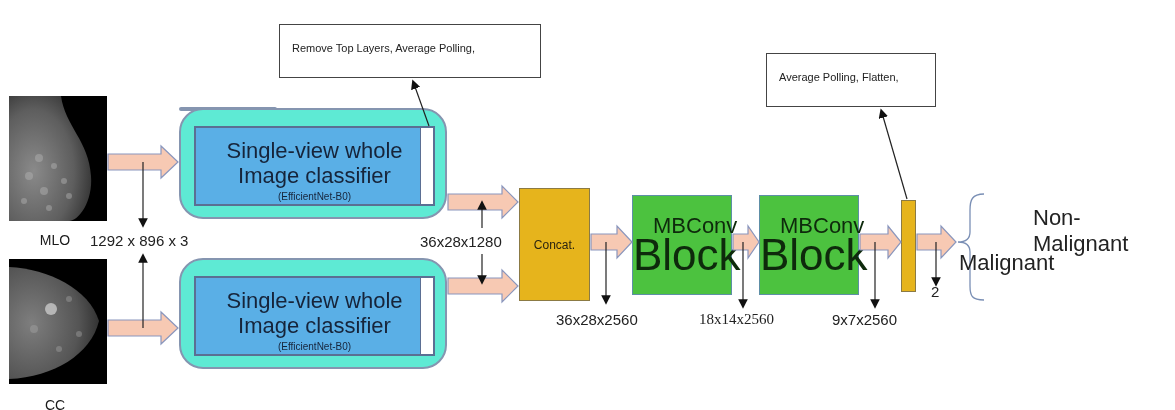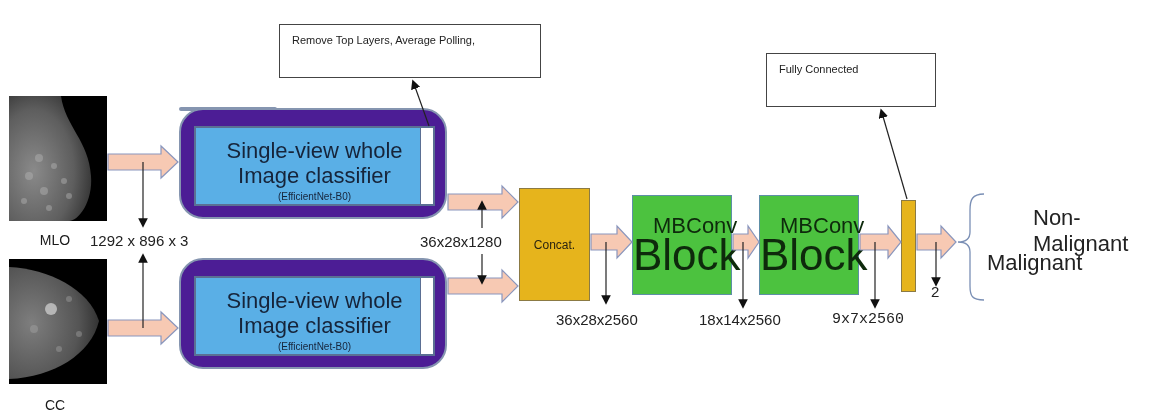--- a/index.html
+++ b/index.html
@@ -1,29 +1,29 @@
 <!DOCTYPE html>
 <html><head>
   <meta charset="utf-8">
   <style>
     html, body { margin:0; padding:0; background:#ffffff; }
     body { width:1175px; height:410px; position:relative; overflow:hidden; font-family:"Liberation Sans", sans-serif; color:#1a1a1a; }
     .mammo { position:absolute; background:#000; overflow:hidden; }
     .view-label { position:absolute; font-weight:normal; font-size:14px; text-align:center; }
-    .outer-box { position:absolute; background:#4c1d95; border:2px solid #8595b0; border-radius:24px; box-sizing:border-box; }
+    .outer-box { position:absolute; background:#5eead4; border:2px solid #8595b0; border-radius:24px; box-sizing:border-box; }
     .inner-box { position:absolute; background:#5aafe6; border:2px solid #5b6f93; box-sizing:border-box; text-align:center; color:#16243a; }
     .inner-box .t1 { font-size:22px; line-height:25px; margin-top:10px; }
     .inner-box .t2 { font-size:10px; line-height:18px; }
     .inner-white { position:absolute; right:0; top:0; bottom:0; width:12px; background:#fff; border-left:1px solid #5b6f93; }
     .concat { position:absolute; background:#e6b41c; border:1.5px solid #8b7a44; box-sizing:border-box; display:flex; align-items:center; justify-content:center; font-size:12px; color:#2a2410; }
     .mb { position:absolute; background:#4cc23f; border:1.5px solid #5e8fa6; box-sizing:border-box; text-align:center; color:#0e2a0c; }
     .mb .a { font-size:22px; line-height:24px; margin-top:18px;padding-left:20px; }
     .mb .b { font-size:44px; line-height:34px; }
     .fc-bar { position:absolute; background:#e6b41c; border:1.5px solid #8b7a44; box-sizing:border-box; }
-    .note { position:absolute; background:#fff; border:1.5px solid #444; box-sizing:border-box; font-size:11px; line-height:22px; padding:4px 12px; color:#222; }
+    .note { position:absolute; background:#fff; border:1.5px solid #444; box-sizing:border-box; font-size:11px; line-height:22px; padding:12px 12px; color:#222; }
     .dim { position:absolute; font-size:15px; color:#222; white-space:nowrap; }
     .cls { position:absolute; font-size:22px; color:#222; }
     svg.overlay { position:absolute; left:0; top:0; }
   </style>
 </head>
 <body>
 
 <div class="mammo" style="left:9px;top:96px;width:98px;height:125px;">
   <svg width="98" height="125">
     <defs>
@@ -85,21 +85,21 @@
     <div class="t1" style="margin-top:0">Image classifier</div>
     <div class="t2">(EfficientNet-B0)</div>
     <div class="inner-white"></div>
   </div>
 </div>
 
 <div class="note" style="left:279px;top:24px;width:262px;height:54px;">
   <div>Remove Top Layers, Average Polling,</div>
 </div>
 <div class="note" style="left:766px;top:53px;width:170px;height:54px;">
-  <div>Fully Connected</div>
+  <div>Average Polling, Flatten,</div>
 </div>
 
 <div class="concat" style="left:519px;top:188px;width:71px;height:113px;">
   <span>Concat.</span>
 </div>
 
 <div class="mb" style="left:632px;top:195px;width:100px;height:100px;">
   <div class="a">MBConv</div>
   <div class="b">Block</div>
 </div>
@@ -137,18 +137,18 @@
     <line x1="936" y1="242" x2="936" y2="282" marker-end="url(#ah)"></line>
     <line x1="429" y1="126" x2="414" y2="84" marker-end="url(#ah)"></line>
     <line x1="907" y1="199" x2="882" y2="113" marker-end="url(#ah)"></line>
   </g>
   <path d="M984,194 C972,194 970,200 970,210 L970,232 C970,238 966,242 958,242 C966,242 970,246 970,252 L970,286 C970,296 972,300 984,300" fill="none" stroke="#7a8fb5" stroke-width="1.3"></path>
 </svg>
 
 <div class="dim" style="left:90px;top:232px;">1292 x 896 x 3</div>
 <div class="dim" style="left:420px;top:233px;">36x28x1280</div>
 <div class="dim" style="left:556px;top:311px;">36x28x2560</div>
-<div class="dim" style="left:699px;top:311px;">18x14x2560</div>
-<div class="dim" style="left:832px;top:311px;font-family:Liberation Mono, monospace;">9x7x2560</div>
+<div class="dim" style="left:699px;top:311px;font-family:Liberation Serif, serif;">18x14x2560</div>
+<div class="dim" style="left:832px;top:311px;">9x7x2560</div>
 <div class="dim" style="left:931px;top:283px;">2</div>
 
 <div class="cls" style="left:1033px;top:205px;">Non-Malignant</div>
-<div class="cls" style="left:987px;top:250px;">Malignant</div>
+<div class="cls" style="left:959px;top:250px;">Malignant</div>
 
 </body></html>

